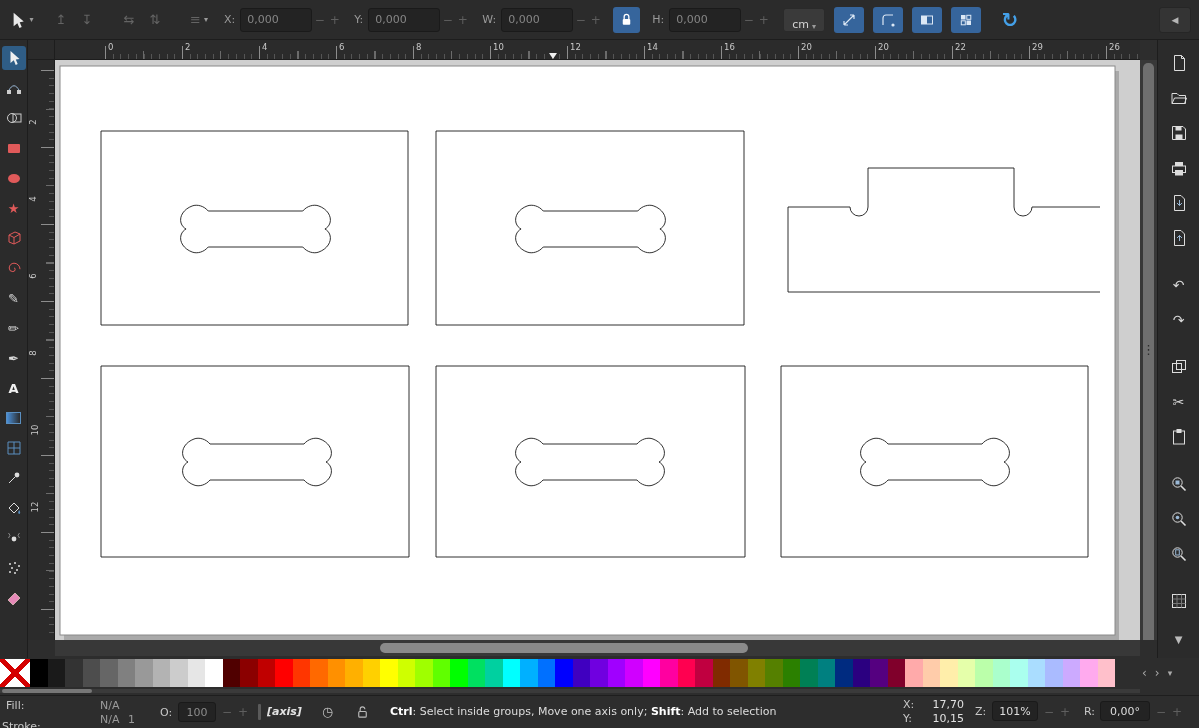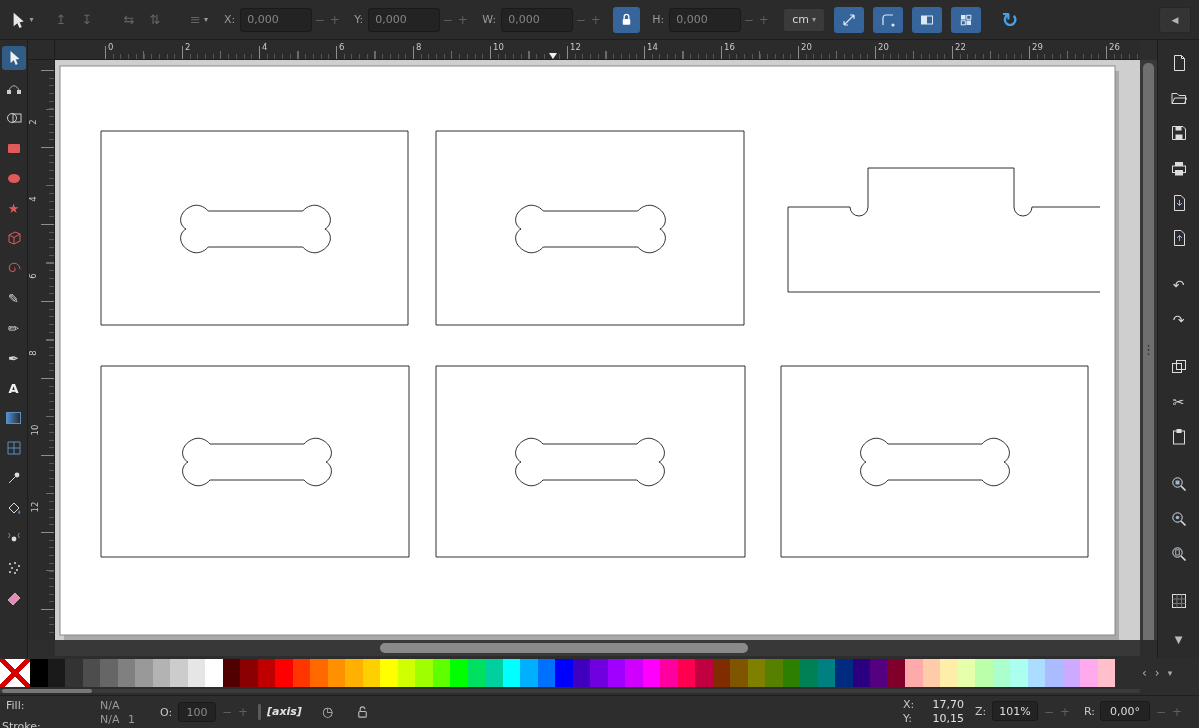--- a/index.html
+++ b/index.html
@@ -8,21 +8,21 @@
 
   
   #toolbar-top{position:absolute;left:0;top:0;width:1199px;height:40px;background:#2b2b2b;border-bottom:1px solid #1d1d1d;display:flex;align-items:center;padding:0 8px}
   .tbtn{height:26px;min-width:26px;display:flex;align-items:center;justify-content:center;border-radius:3px;color:#c9c9c9;font-size:13px;cursor:default}
   .tbtn.dis{color:#646464}
   .dd .caret{font-size:8px;color:#9a9a9a;margin-left:3px}
   .flabel{color:#9a9a9a;margin-left:12px;margin-right:5px}
   .field{width:72px;height:24px;background:#232323;border:1px solid #1a1a1a;border-radius:3px;display:flex;align-items:center;padding:0 6px;color:#868686}
   .step{width:15px;text-align:center;color:#5f5f5f;font-size:12px;cursor:default}
   .lockbtn{background:#36659c;border-radius:3px;width:27px;height:26px;display:flex;align-items:center;justify-content:center;margin-left:10px}
-  .unit{background:#3a3a3a;border:1px solid #2a2a2a;border-radius:3px;height:24px;display:flex;align-items:center;padding:0 8px;margin-left:12px;color:#d5d5d5}
+  .unit{background:#3a3a3a;border:1px solid #2a2a2a;border-radius:3px;height:24px;display:flex;align-items:flex-end;padding:0 8px;margin-left:12px;color:#d5d5d5}
   .bluebtn{background:#36659c;border-radius:3px;width:30px;height:26px;display:flex;align-items:center;justify-content:center;margin-left:9px}
   .bluebtn:first-of-type{margin-left:18px}
   #snap-toggle{color:#44a0e8;font-size:20px;font-weight:bold;margin-left:16px}
   #collapse-btn{margin-left:auto;background:#343434;border:1px solid #262626;width:32px}
 
   
   #tools-left{position:absolute;left:0;top:40px;width:28px;height:618px;background:#2b2b2b;border-right:1px solid #1d1d1d;display:flex;flex-direction:column;align-items:center;padding-top:6px;gap:6px}
   .tool{width:24px;height:24px;display:flex;align-items:center;justify-content:center;border-radius:3px;font-size:13px;color:#d8d8d8}
   .tool.active{background:#2f5d86}
   .glyph-red{color:#e05a5a}
@@ -548,20 +548,21 @@
     <span class="sb-step" style="left:238px;top:9px">+</span>
 
     <div class="sb-grip" style="left:258px;top:8px"></div>
     <span style="left:267px;top:9px;font-style:italic;font-weight:bold;color:#e2e2e2">[axis]</span>
     <span style="left:322px;top:8px;color:#bbb;font-size:13px">◷</span>
     <svg style="position:absolute;left:355px;top:8px" width="15" height="15" viewBox="0 0 16 16">
         <rect x="4" y="8" width="8" height="6" rx="1" fill="none" stroke="#bbb" stroke-width="1.2"></rect>
         <path d="M5.5 8 V5.5 a2.5 2.5 0 0 1 5 0" stroke="#bbb" stroke-width="1.2" fill="none"></path>
       </svg>
 
+    <span class="sb-msg" style="left:390px;top:9px"><b>Ctrl</b><span style="position:static">: Select inside groups, Move one axis only; </span><b>Shift</b><span style="position:static">: Add to selection</span></span>
 
     <span class="sb-label" style="left:903px;top:2px">X:</span>
     <span style="left:922px;top:2px;width:42px;text-align:right;color:#e0e0e0">17,70</span>
     <span class="sb-label" style="left:903px;top:16px">Y:</span>
     <span style="left:922px;top:16px;width:42px;text-align:right;color:#e0e0e0">10,15</span>
 
     <span class="sb-label" style="left:975px;top:9px">Z:</span>
     <div class="sb-field" style="left:992px;top:5px;width:46px;color:#ddd">
         <span style="position:static">101%</span>
       </div>

